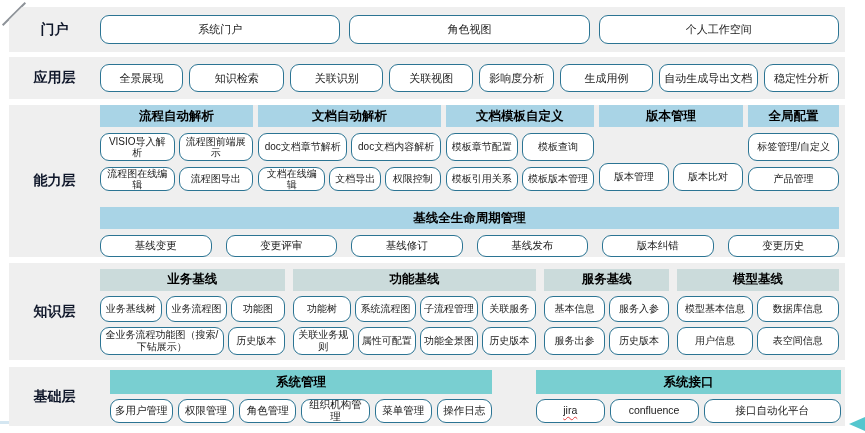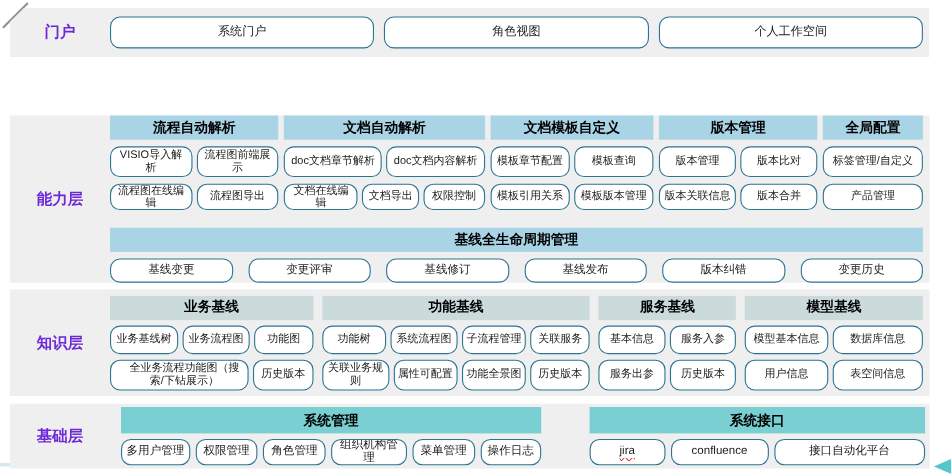--- a/index.html
+++ b/index.html
@@ -7,21 +7,21 @@
     position:relative;width:865px;height:433px;background:#fff;overflow:hidden;
     font-family:"Liberation Sans","DejaVu Sans",sans-serif;color:#1a1a1a;
   }
   .band{
     position:absolute;left:9px;width:836px;background:var(--band-bg,#efefef);
     display:flex;box-sizing:border-box;
   }
   #band-0{clip-path:polygon(13px 0,100% 0,100% 100%,0 100%,0 13px);}
   .layer-label{
     width:91px;flex:0 0 91px;display:flex;align-items:center;justify-content:center;
-    font-weight:bold;font-size:14px;color:#6d28d9;
+    font-weight:bold;font-size:14px;color:#0f172a;
   }
   .band-content{
     flex:1;min-width:0;display:flex;flex-direction:column;justify-content:center;
     padding-right:6px;
   }
   .btn-row{display:flex;min-width:0;}
   .btn{
     background:var(--box-bg,#fff);border:1.5px solid var(--box-border,#2b7493);
     border-radius:9px;display:flex;align-items:center;justify-content:center;
     text-align:center;color:#1a1a1a;padding:0 3px;line-height:1.12;
@@ -84,20 +84,35 @@
     <div class="layer-label">门户</div>
     <div class="band-content">
         <div class="btn-row row-main">
           <div class="btn" style="flex: 1 1 0%;">系统门户</div>
           <div class="btn" style="flex: 1 1 0%;">角色视图</div>
           <div class="btn" style="flex: 1 1 0%;">个人工作空间</div>
         </div>
       </div>
   </div>
 
+  <div class="band" id="band-1" style="top:57px;height:42px;">
+    <div class="layer-label">应用层</div>
+    <div class="band-content">
+        <div class="btn-row row-main">
+          <div class="btn" style="flex: 82 1 0%;">全景展现</div>
+          <div class="btn" style="flex: 95 1 0%;">知识检索</div>
+          <div class="btn" style="flex: 93 1 0%;">关联识别</div>
+          <div class="btn" style="flex: 83 1 0%;">关联视图</div>
+          <div class="btn" style="flex: 73 1 0%;">影响度分析</div>
+          <div class="btn" style="flex: 92 1 0%;">生成用例</div>
+          <div class="btn" style="flex: 100 1 0%;">自动生成导出文档</div>
+          <div class="btn" style="flex: 73 1 0%;">稳定性分析</div>
+        </div>
+      </div>
+  </div>
 
   <div class="band" id="band-2" style="top:105px;height:152px;">
     <div class="layer-label">能力层</div>
     <div class="band-content">
         <div class="group-row">
           <div class="group" style="flex: 155 1 0%;">
             <div class="group-header">流程自动解析</div>
             <div class="btn-row g-row g-row-0">
               <div class="btn" style="flex: 1 1 0%;">VISIO导入解析</div>
               <div class="btn" style="flex: 1 1 0%;">流程图前端展示</div>
@@ -128,24 +143,20 @@
             <div class="btn-row g-row g-row-1">
               <div class="btn" style="flex: 1 1 0%;">模板引用关系</div>
               <div class="btn" style="flex: 1 1 0%;">模板版本管理</div>
             </div>
           </div>
           <div class="group" style="flex: 146 1 0%; justify-content: space-between;">
             <div class="group-header">版本管理</div>
             <div class="btn-row g-row g-row-0">
               <div class="btn" style="flex: 1 1 0%;">版本管理</div>
               <div class="btn" style="flex: 1 1 0%;">版本比对</div>
-            </div>
-            <div class="btn-row g-row g-row-1">
-              <div class="btn" style="flex: 1 1 0%;">版本关联信息</div>
-              <div class="btn" style="flex: 1 1 0%;">版本合并</div>
             </div>
           </div>
           <div class="group" style="flex: 92 1 0%;">
             <div class="group-header">全局配置</div>
             <div class="btn-row g-row g-row-0">
               <div class="btn" style="flex: 1 1 0%;">标签管理/自定义</div>
             </div>
             <div class="btn-row g-row g-row-1">
               <div class="btn" style="flex: 1 1 0%;">产品管理</div>
             </div>
@@ -168,21 +179,21 @@
     <div class="band-content">
         <div class="group-row">
           <div class="group" style="flex: 185 1 0%;">
             <div class="group-header">业务基线</div>
             <div class="btn-row g-row g-row-0">
               <div class="btn" style="flex: 1 1 0%;">业务基线树</div>
               <div class="btn" style="flex: 1 1 0%;">业务流程图</div>
               <div class="btn" style="flex: 0.85 1 0%;">功能图</div>
             </div>
             <div class="btn-row g-row g-row-1">
-              <div class="btn" style="flex: 2.35 1 0%; padding-left: 12px;">全业务流程功能图（搜索/下钻展示）</div>
+              <div class="btn" style="flex: 2.35 1 0%;">全业务流程功能图（搜索/下钻展示）</div>
               <div class="btn" style="flex: 1 1 0%;">历史版本</div>
             </div>
           </div>
           <div class="group" style="flex: 244 1 0%;">
             <div class="group-header">功能基线</div>
             <div class="btn-row g-row g-row-0">
               <div class="btn" style="flex: 1 1 0%;">功能树</div>
               <div class="btn" style="flex: 1.05 1 0%;">系统流程图</div>
               <div class="btn" style="flex: 1 1 0%;">子流程管理</div>
               <div class="btn" style="flex: 0.92 1 0%;">关联服务</div>

